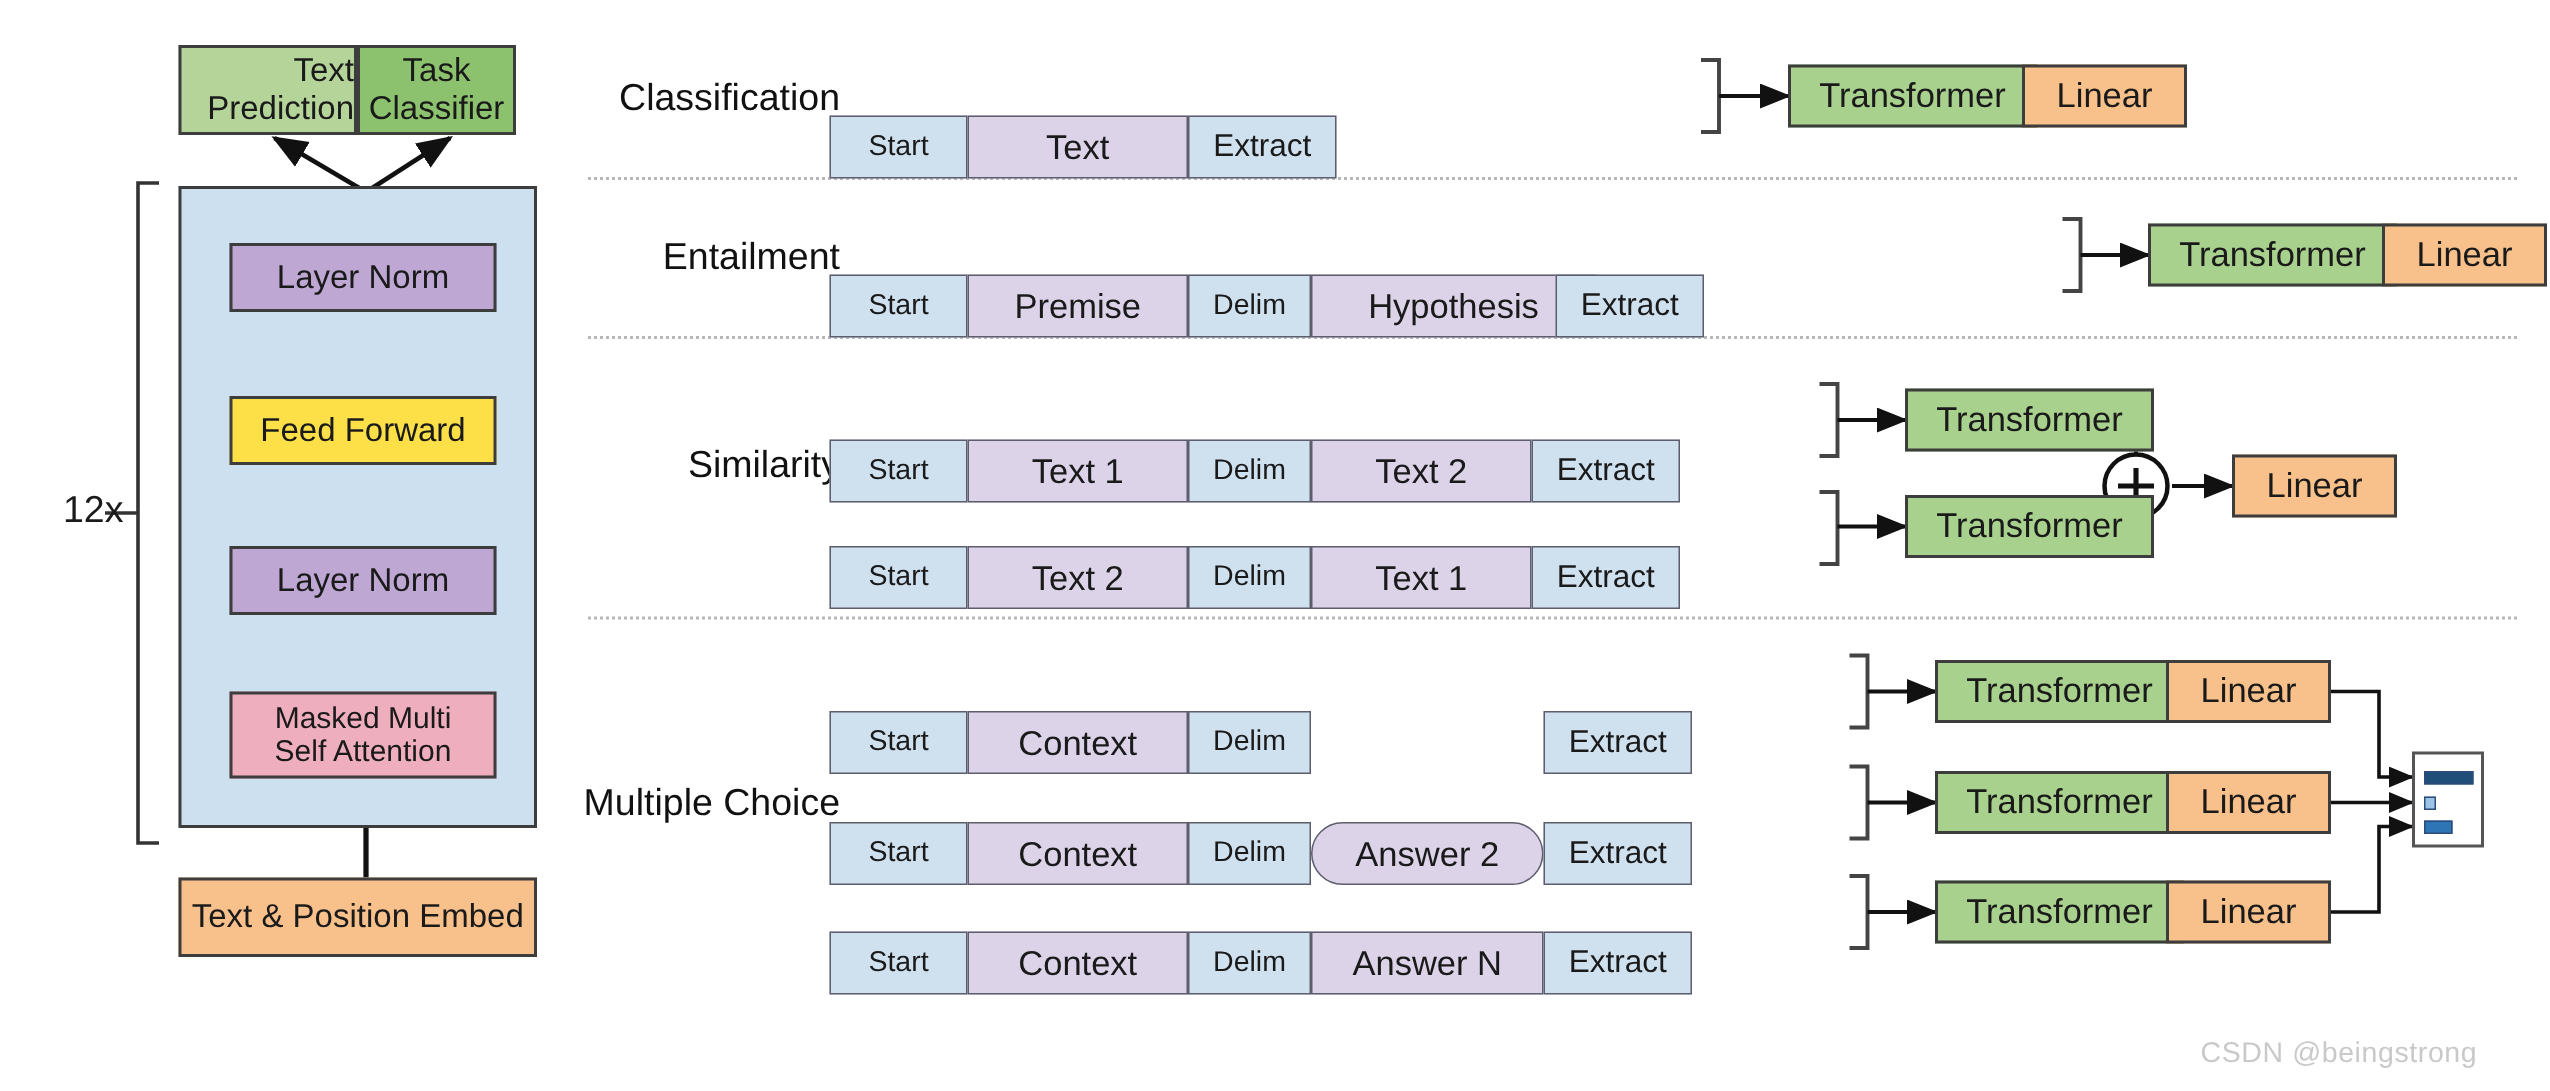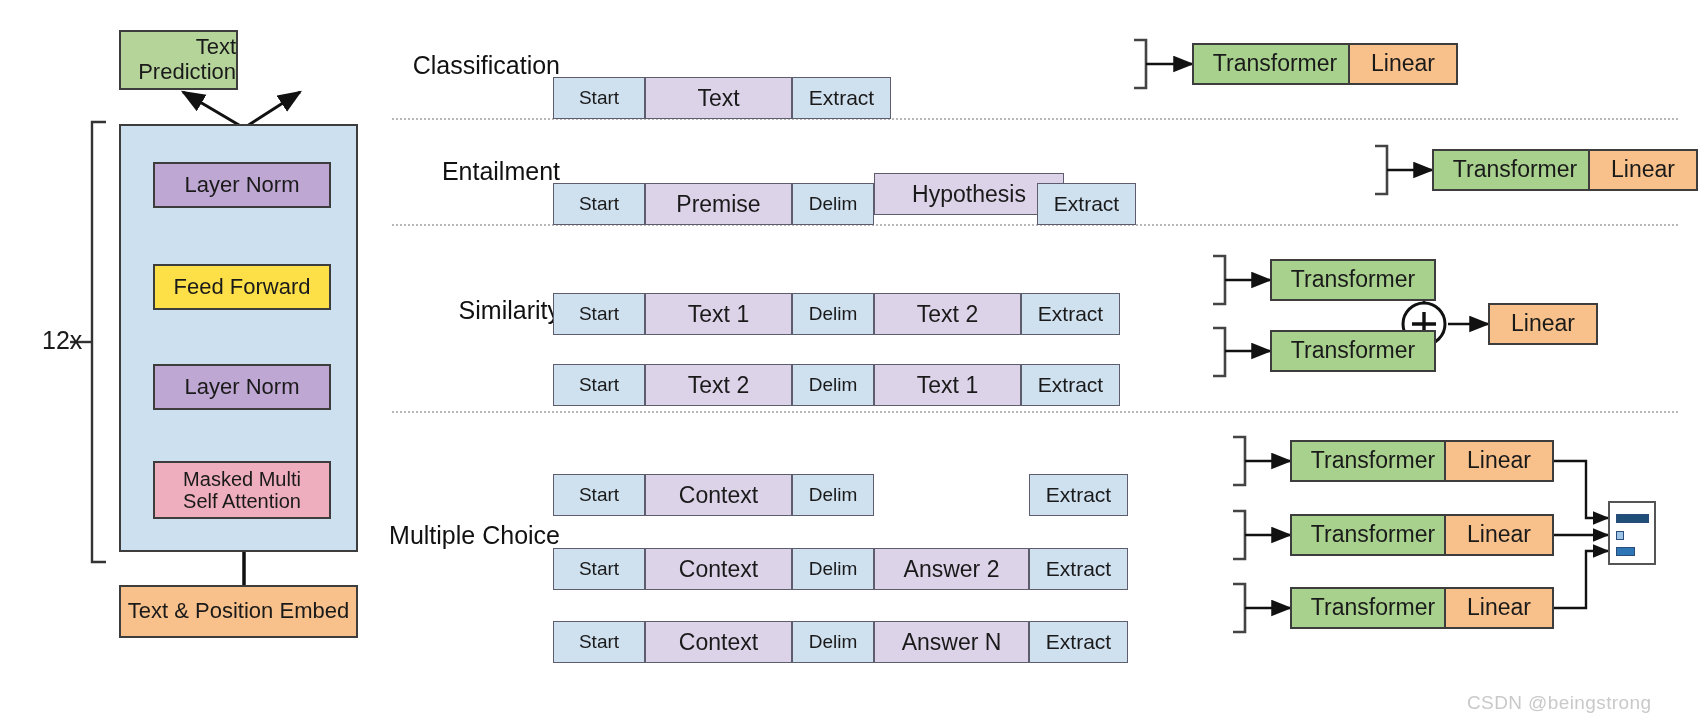--- a/index.html
+++ b/index.html
@@ -98,20 +98,23 @@
     <circle cx="244" cy="462" r="13" fill="#fff" stroke="#111" stroke-width="2.6"></circle>
     <path d="M236,462 L252,462 M244,454 L244,470" stroke="#111" stroke-width="2.6"></path>
 
     <circle cx="1424" cy="324" r="21" fill="#fff" stroke="#111" stroke-width="3"></circle>
     <path d="M1412,324 L1436,324 M1424,312 L1424,336" stroke="#111" stroke-width="3.4"></path>
   </svg>
 
   <div class="box" style="left:119px;top:30px;width:119px;height:60px;background:#b5d49a;font-size:22px;text-align:right;">
     <span>Text Prediction</span>
   </div>
+  <div class="box" style="left:238px;top:30px;width:106px;height:60px;background:#8cc26d;font-size:22px;border-left-width:2px;">
+    <span>Task Classifier</span>
+  </div>
 
   <div class="lbl" style="left:26px;top:326px;margin-left:16px;">12x</div>
 
   <div class="box" style="left:119px;top:124px;width:239px;height:428px;background:#cde0ef;"></div>
 
   <div class="box" style="left:153px;top:162px;width:178px;height:46px;background:#bfa7d4;font-size:22px;">
     <span>Layer Norm</span>
   </div>
 
   <div class="box" style="left:153px;top:264px;width:178px;height:46px;background:#fde047;font-size:22px;">
@@ -158,21 +161,21 @@
 
   <div class="tok" style="left:553px;top:149px;width:92px;height:42px;background:#cfe0ef;">
     <span>Start</span>
   </div>
   <div class="tok" style="left:645px;top:149px;width:147px;height:42px;background:#dcd3e9;font-size:23px;">
     <span>Premise</span>
   </div>
   <div class="tok" style="left:792px;top:149px;width:82px;height:42px;background:#cfe0ef;">
     <span>Delim</span>
   </div>
-  <div class="tok" style="left:874px;top:139px;width:190px;height:42px;background:#dcd3e9;font-size:23px;">
+  <div class="tok" style="left:874px;top:149px;width:190px;height:42px;background:#dcd3e9;font-size:23px;">
     <span>Hypothesis</span>
   </div>
   <div class="tok" style="left:1037px;top:149px;width:99px;height:42px;background:#cfe0ef;font-size:21px;">
     <span>Extract</span>
   </div>
 
   <div class="box" style="left:1432px;top:149px;width:166px;height:42px;background:#a9d18e;font-size:23px;">
     <span>Transformer</span>
   </div>
   <div class="box" style="left:1588px;top:149px;width:110px;height:42px;background:#f8c08a;font-size:23px;">
@@ -240,21 +243,21 @@
 
   <div class="tok" style="left:553px;top:514px;width:92px;height:42px;background:#cfe0ef;">
     <span>Start</span>
   </div>
   <div class="tok" style="left:645px;top:514px;width:147px;height:42px;background:#dcd3e9;font-size:23px;">
     <span>Context</span>
   </div>
   <div class="tok" style="left:792px;top:514px;width:82px;height:42px;background:#cfe0ef;">
     <span>Delim</span>
   </div>
-  <div class="tok" style="left:874px;top:514px;width:155px;height:42px;background:#dcd3e9;font-size:23px;">
+  <div class="tok" style="left:874px;top:514px;width:155px;height:42px;background:#dcd3e9;font-size:23px;border-radius:21px;">
     <span>Answer 2</span>
   </div>
   <div class="tok" style="left:1029px;top:514px;width:99px;height:42px;background:#cfe0ef;font-size:21px;">
     <span>Extract</span>
   </div>
 
   <div class="tok" style="left:553px;top:587px;width:92px;height:42px;background:#cfe0ef;">
     <span>Start</span>
   </div>
   <div class="tok" style="left:645px;top:587px;width:147px;height:42px;background:#dcd3e9;font-size:23px;">

